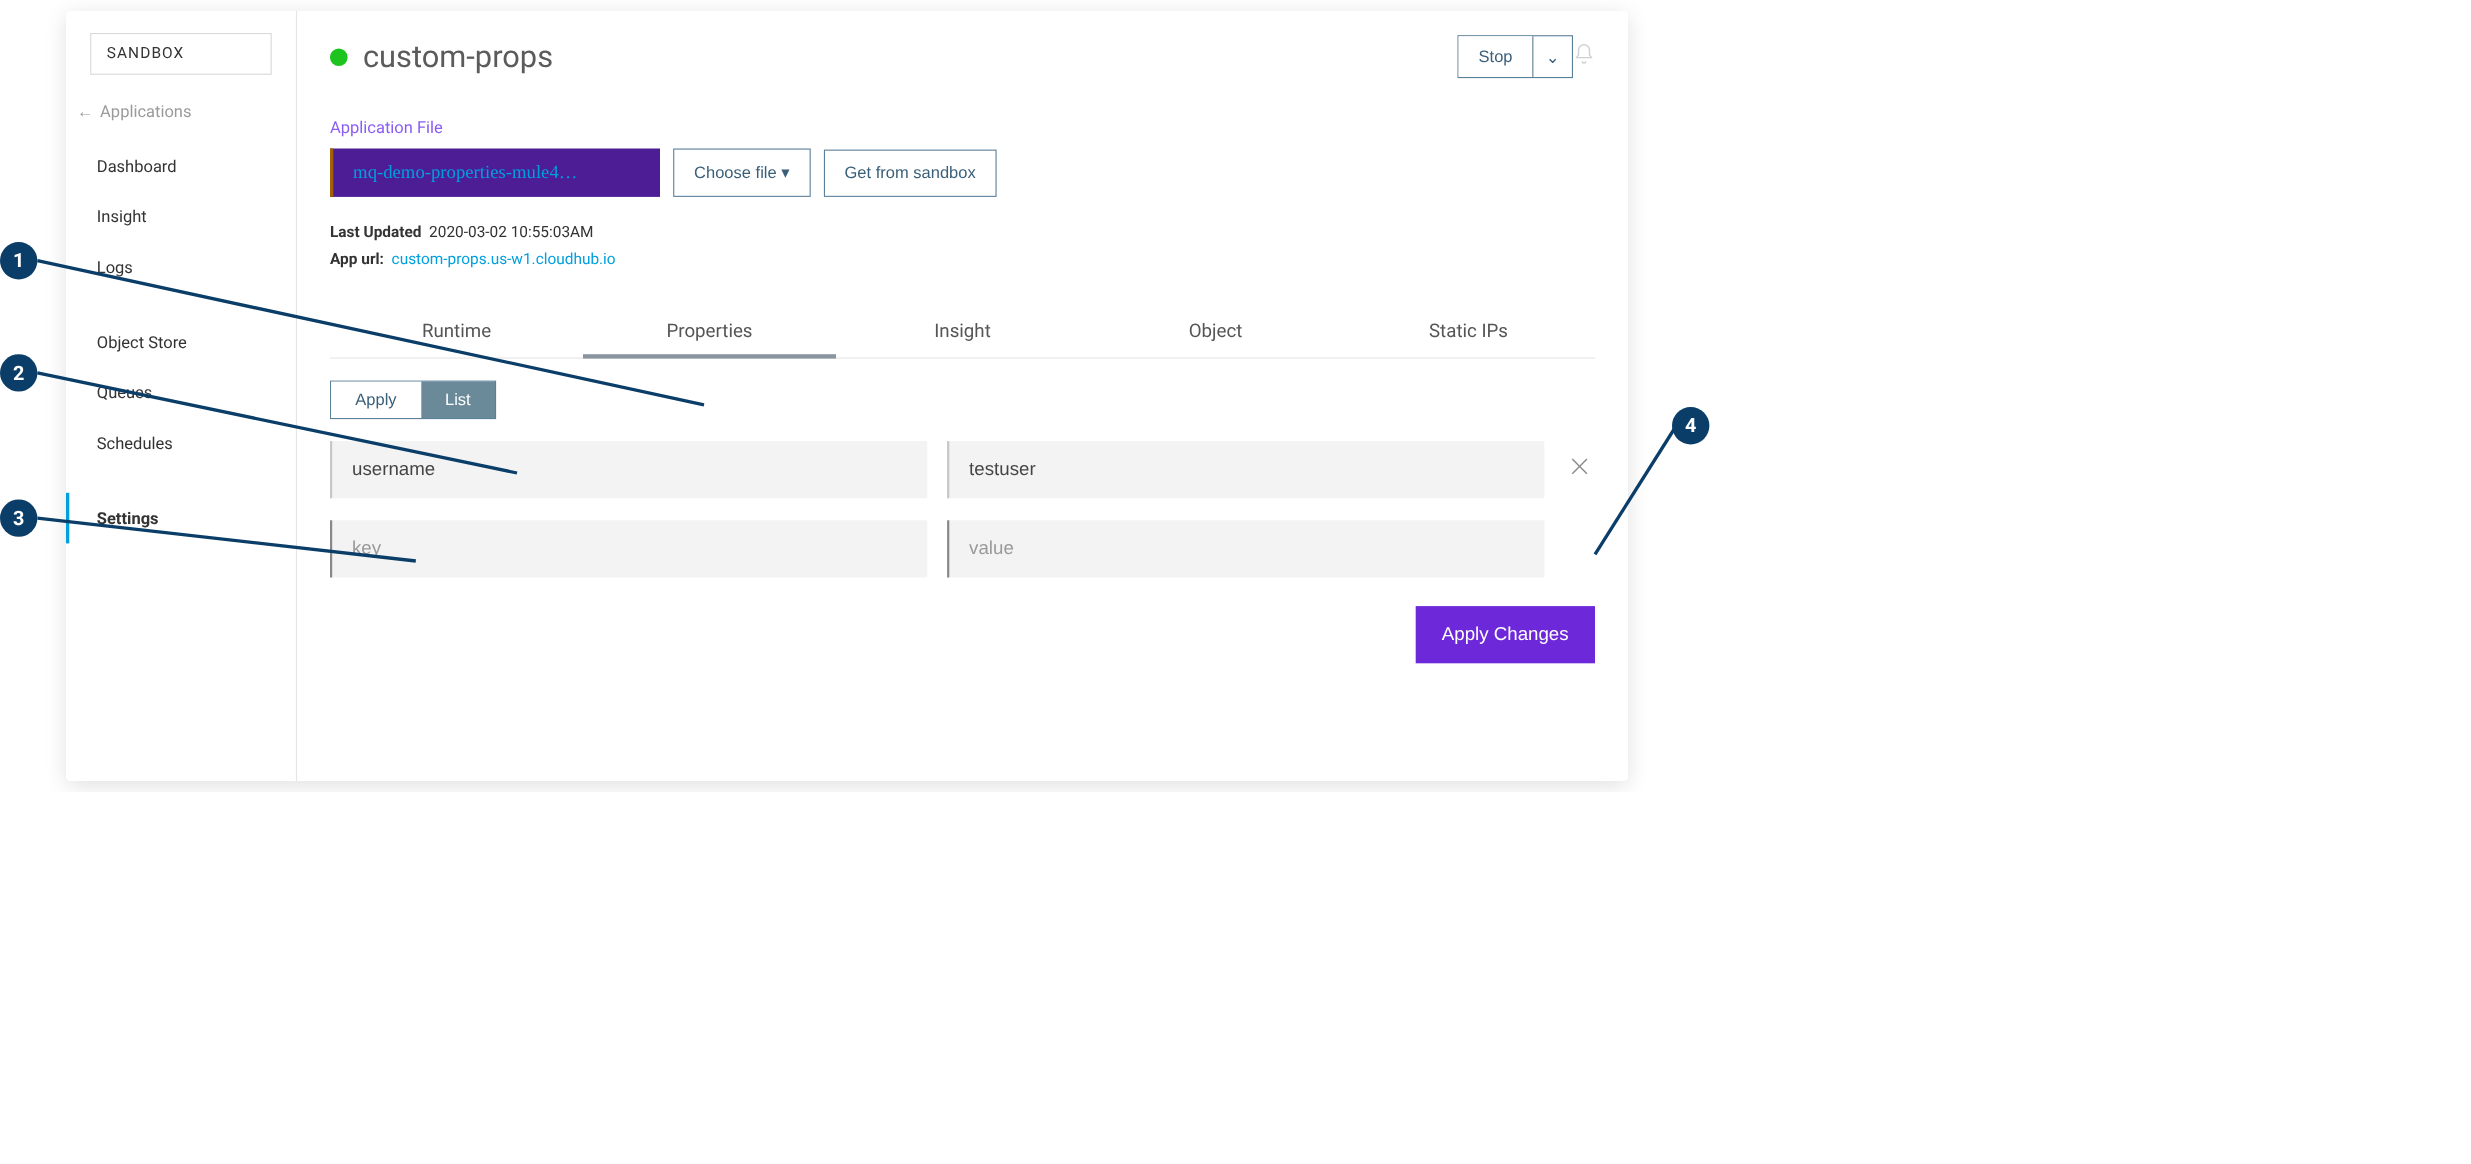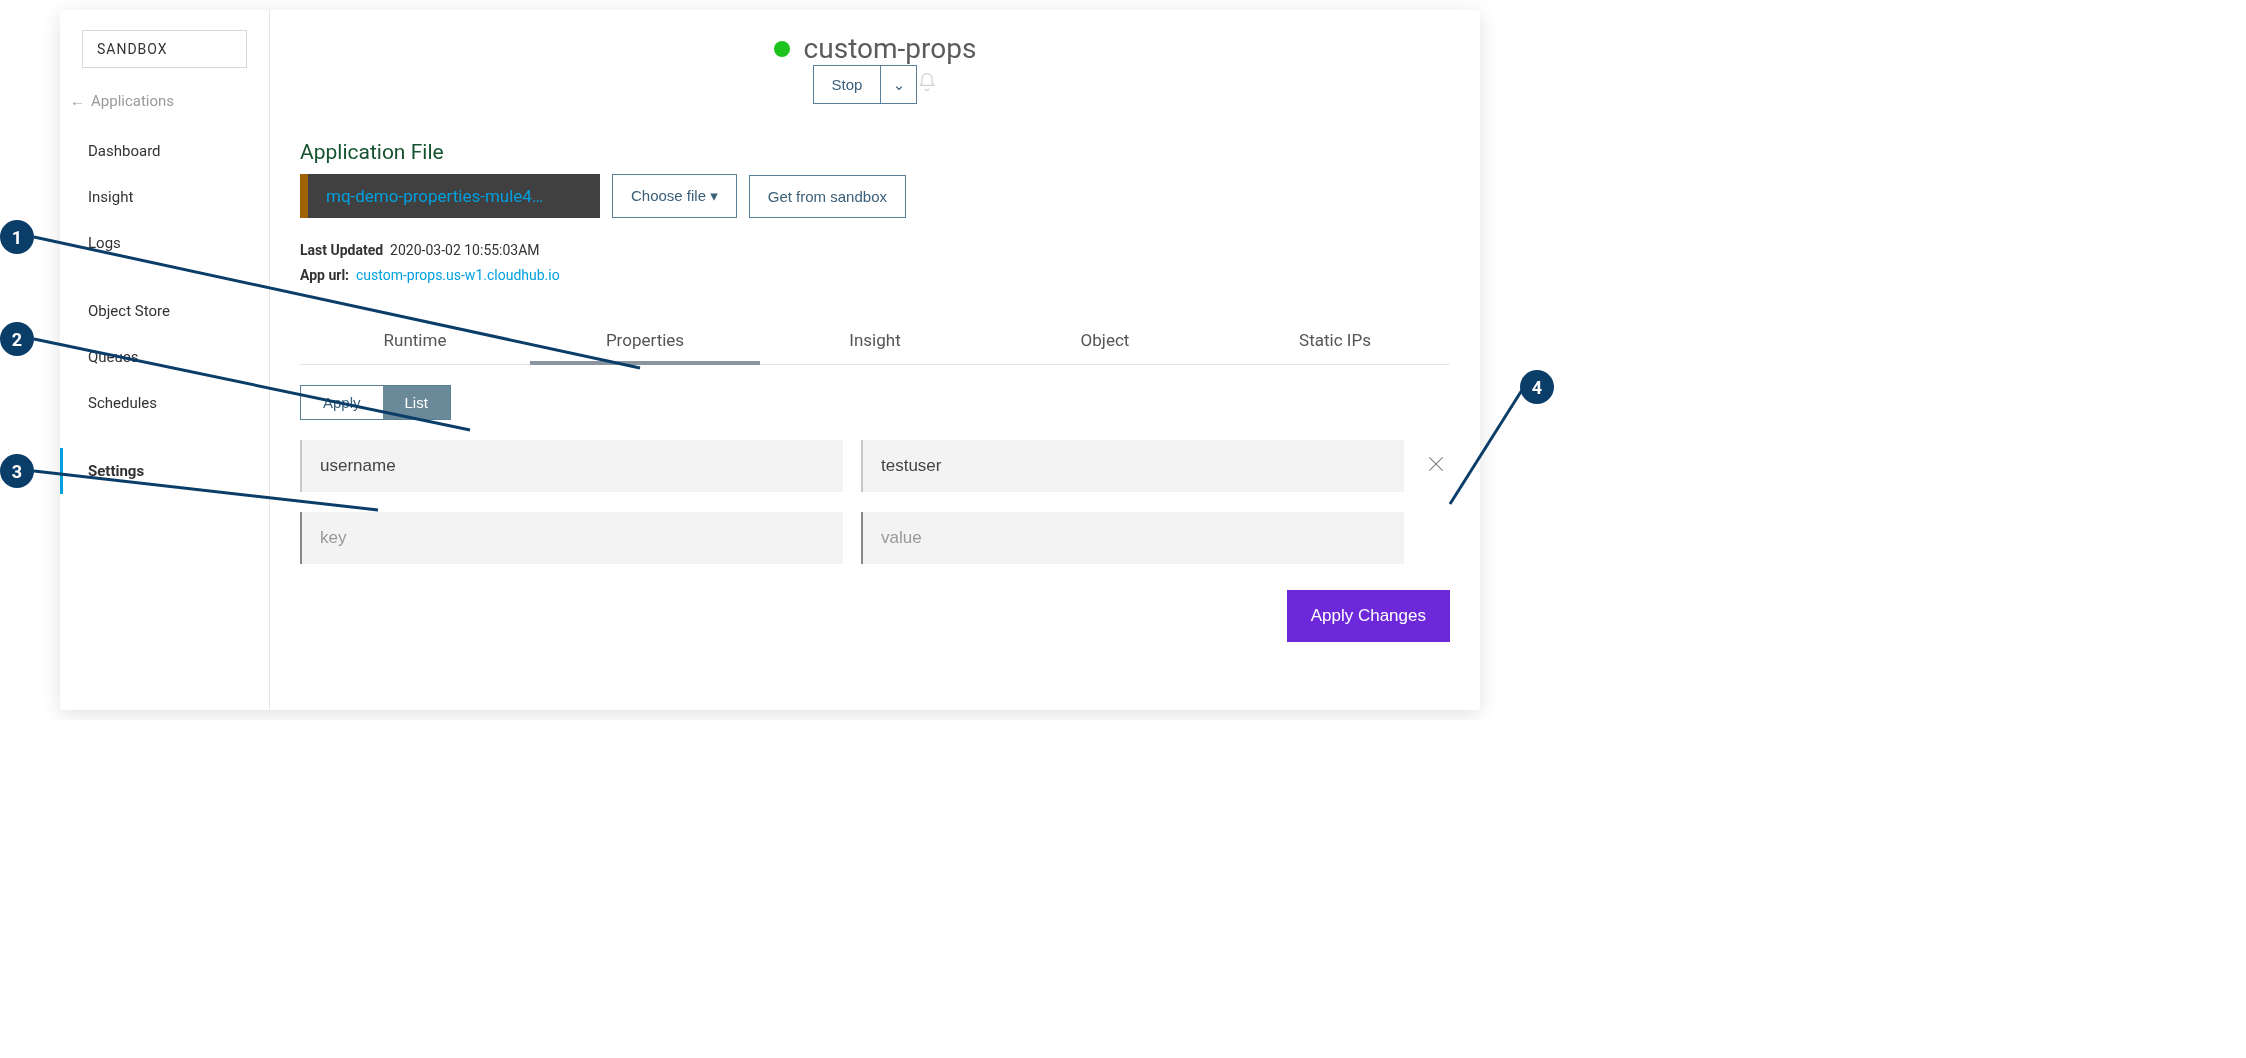--- a/index.html
+++ b/index.html
@@ -51,34 +51,34 @@
     cursor: pointer;
   }
   .nav-item.active {
     font-weight: 700;
     border-left: 3px solid #00a0df;
     padding-left: 25px;
   }
   .nav-gap { height: 22px; }
   
   .main { flex: 1; padding: 22px 30px 30px 30px; position: relative; }
-  .title-row { display:flex; align-items:center; justify-content: space-between; flex-direction: column; }
+  .title-row { display:flex; align-items:center; justify-content: space-between; }
   .title-left { display:flex; align-items:center; gap:14px; }
   .status-dot { width:16px; height:16px; border-radius:50%; background:#1ec41e; }
   .app-title { font-size:28px; color:#5b5b5b; font-weight:400; }
   .title-right { display:flex; align-items:center; }
   .stop-group { display:flex; border:1.5px solid #5a7f99; }
   .stop-btn { padding:10px 18px; color:#3a5f79; font-size:15px; background:#fff; border:none; cursor:pointer; }
   .stop-caret { width:36px; display:flex; align-items:center; justify-content:center; border-left:1.5px solid #5a7f99; color:#3a5f79; cursor:pointer; }
   .bell { color:#cfcfcf; font-size:20px; }
-  .section-label { margin-top:36px; font-size:21px; color:#14532d; }
+  .section-label { margin-top:36px; font-size:15px; color:#8b5cf6; }
   .file-row { margin-top:10px; display:flex; gap:12px; align-items:center; }
   .file-pill {
-    border-left:8px solid #a16207; background:#404040; color:#00a0df;
-    padding:12px 18px; font-size:17px; width:300px; white-space:nowrap; overflow:hidden; text-overflow:ellipsis;
+    border-left:3px solid #a16207; background:#4c1d95; color:#00a0df;
+    padding:12px 18px; font-size:17px; width:300px; white-space:nowrap; overflow:hidden; text-overflow:ellipsis;font-family:Liberation Serif, serif;
   }
   .btn-outline {
     border:1px solid #5a7f99; background:#fff; color:#3a5f79; padding:12px 18px; font-size:15px; cursor:pointer;
   }
   .meta { margin-top:20px; font-size:14px; line-height:1.8; }
   .meta b { font-weight:700; }
   .meta a { color:#00a0df; text-decoration:none; }
   
   .tabs { display:flex; margin-top:30px; border-bottom:1px solid #e5e5e5;align-items:flex-end; }
   .tab { flex:1; text-align:center; padding:12px 0 14px 0; font-size:17px; color:#555; cursor:pointer; position:relative; }

